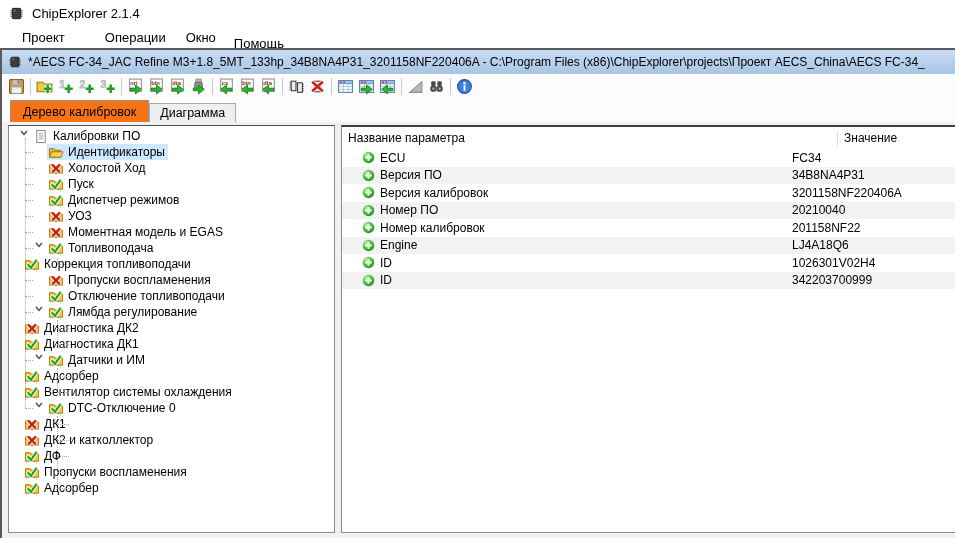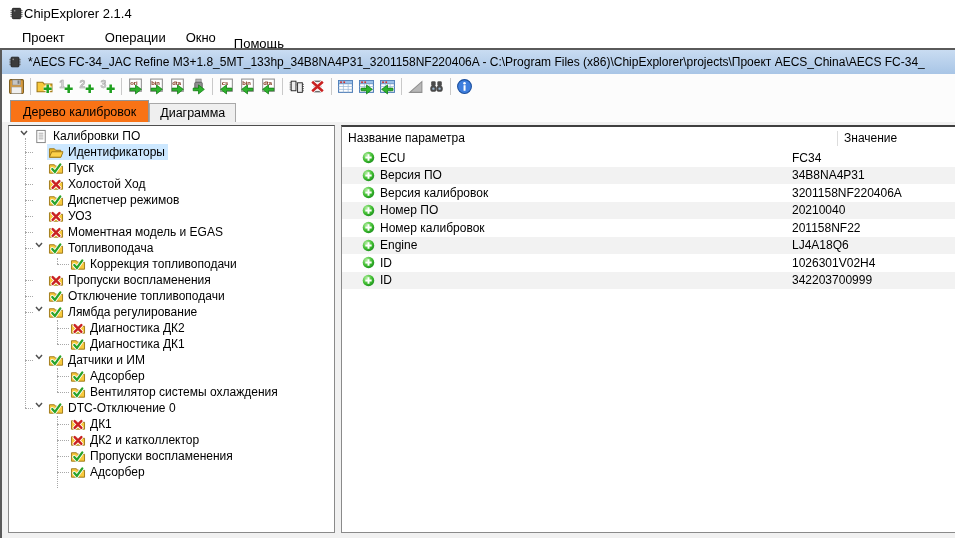--- a/index.html
+++ b/index.html
@@ -1,20 +1,20 @@
 <!DOCTYPE html>
 <html><head>
 <meta charset="utf-8">
 <style>
   * { box-sizing: border-box; margin: 0; padding: 0; }
   html,body { width: 955px; height: 538px; overflow: hidden; background:#fff;
     font-family: "Liberation Sans", sans-serif; color:#000; }
 
   
-  .app-titlebar { height:26px; display:flex; align-items:center; padding-left:9px; background:#fff; }
+  .app-titlebar { height:26px; display:flex; align-items:center; gap:8px; padding-left:9px; background:#fff; }
   .app-title { font-size:13px; }
 
   
   .menubar { height:22px; display:flex; align-items:center; background:#fff; font-size:13px; }
   .menu-item { padding:2px 2px; cursor:default; }
   .mi-0{ margin-left:20px; } .mi-1{ margin-left:36px; } .mi-2{ margin-left:16px; } .mi-3{ margin-left:14px;margin-top:12px; }
 
   
   .child { position:absolute; left:0; top:48px; width:980px; height:496px;
     border:2px solid #5a5a5a; background:#f1f1f1; }
@@ -38,21 +38,21 @@
 
   
   .content { display:flex; padding:3px 0 0 6px; height:420px; background:#f1f1f1; }
   .tree-panel { width:327px; height:408px; background:#fff; border:1px solid #8a8a8a; border-top-color:#4e4e4e; overflow:hidden; }
   .splitter { width:6px; flex:0 0 6px; }
   .table-panel { flex:1; height:408px; background:#fff; border:1px solid #8a8a8a; border-top:2px solid #3f3f3f; overflow:hidden; }
 
   
   .tree { position:relative; padding-top:2px; font-size:12px; }
   .trow { position:relative; height:16px; display:flex; align-items:flex-start; white-space:nowrap; }
-  .l0 { padding-left:9px; } .l1 { padding-left:24px; } .l2 { padding-left:46px; }
+  .l0 { padding-left:9px; } .l1 { padding-left:24px; } .l2 { }
   .chev { width:12px; height:10px; flex:0 0 12px; margin-right:2px; }
   .spacer { flex:0 0 14px; }
   .sel { display:flex; align-items:center; height:16px; padding:0 3px 0 1px; }
   .selected .sel { background:#cde8ff; }
   .ticon { width:16px; height:15px; flex:0 0 16px; }
   .tlabel { margin-left:4px; }
   .stub { position:absolute; top:8px; border-top:1px dotted #a8a8a8; }
   .l1 .stub { left:16px; width:8px; } .l2 .stub { left:48px; width:12px; }
   .vline { position:absolute; width:0; border-left:1px dotted #a8a8a8; }
   .vmain { left:16px; top:12px; height:270px; }
@@ -343,33 +343,33 @@
                 <use href="#i-fold-open"></use>
               </svg>
               <span class="tlabel">Идентификаторы</span>
             </span>
         </div>
         <div class="trow l1">
           <span class="stub"></span>
             <span class="spacer"></span>
           <span class="sel">
               <svg class="ticon" viewBox="0 0 16 16">
+                <use href="#i-f-x"></use>
+              </svg>
+              <span class="tlabel">Холостой Ход</span>
+            </span>
+        </div>
+        <div class="trow l1">
+          <span class="stub"></span>
+            <span class="spacer"></span>
+          <span class="sel">
+              <svg class="ticon" viewBox="0 0 16 16">
                 <use href="#i-f-check"></use>
               </svg>
               <span class="tlabel">Пуск</span>
-            </span>
-        </div>
-        <div class="trow l1">
-          <span class="stub"></span>
-            <span class="spacer"></span>
-          <span class="sel">
-              <svg class="ticon" viewBox="0 0 16 16">
-                <use href="#i-f-x"></use>
-              </svg>
-              <span class="tlabel">Холостой Ход</span>
             </span>
         </div>
         <div class="trow l1">
           <span class="stub"></span>
             <span class="spacer"></span>
           <span class="sel">
               <svg class="ticon" viewBox="0 0 16 16">
                 <use href="#i-f-check"></use>
               </svg>
               <span class="tlabel">Диспетчер режимов</span>
@@ -524,20 +524,30 @@
             </span>
         </div>
         <div class="trow l2">
           <span class="stub"></span>
             <span class="spacer"></span>
           <span class="sel">
               <svg class="ticon" viewBox="0 0 16 16">
                 <use href="#i-f-x"></use>
               </svg>
               <span class="tlabel">ДК2 и катколлектор</span>
+            </span>
+        </div>
+        <div class="trow l2">
+          <span class="stub"></span>
+            <span class="spacer"></span>
+          <span class="sel">
+              <svg class="ticon" viewBox="0 0 16 16">
+                <use href="#i-f-check"></use>
+              </svg>
+              <span class="tlabel">ДФ</span>
             </span>
         </div>
         <div class="trow l2">
           <span class="stub"></span>
             <span class="spacer"></span>
           <span class="sel">
               <svg class="ticon" viewBox="0 0 16 16">
                 <use href="#i-f-check"></use>
               </svg>
               <span class="tlabel">Пропуски воспламенения</span>

